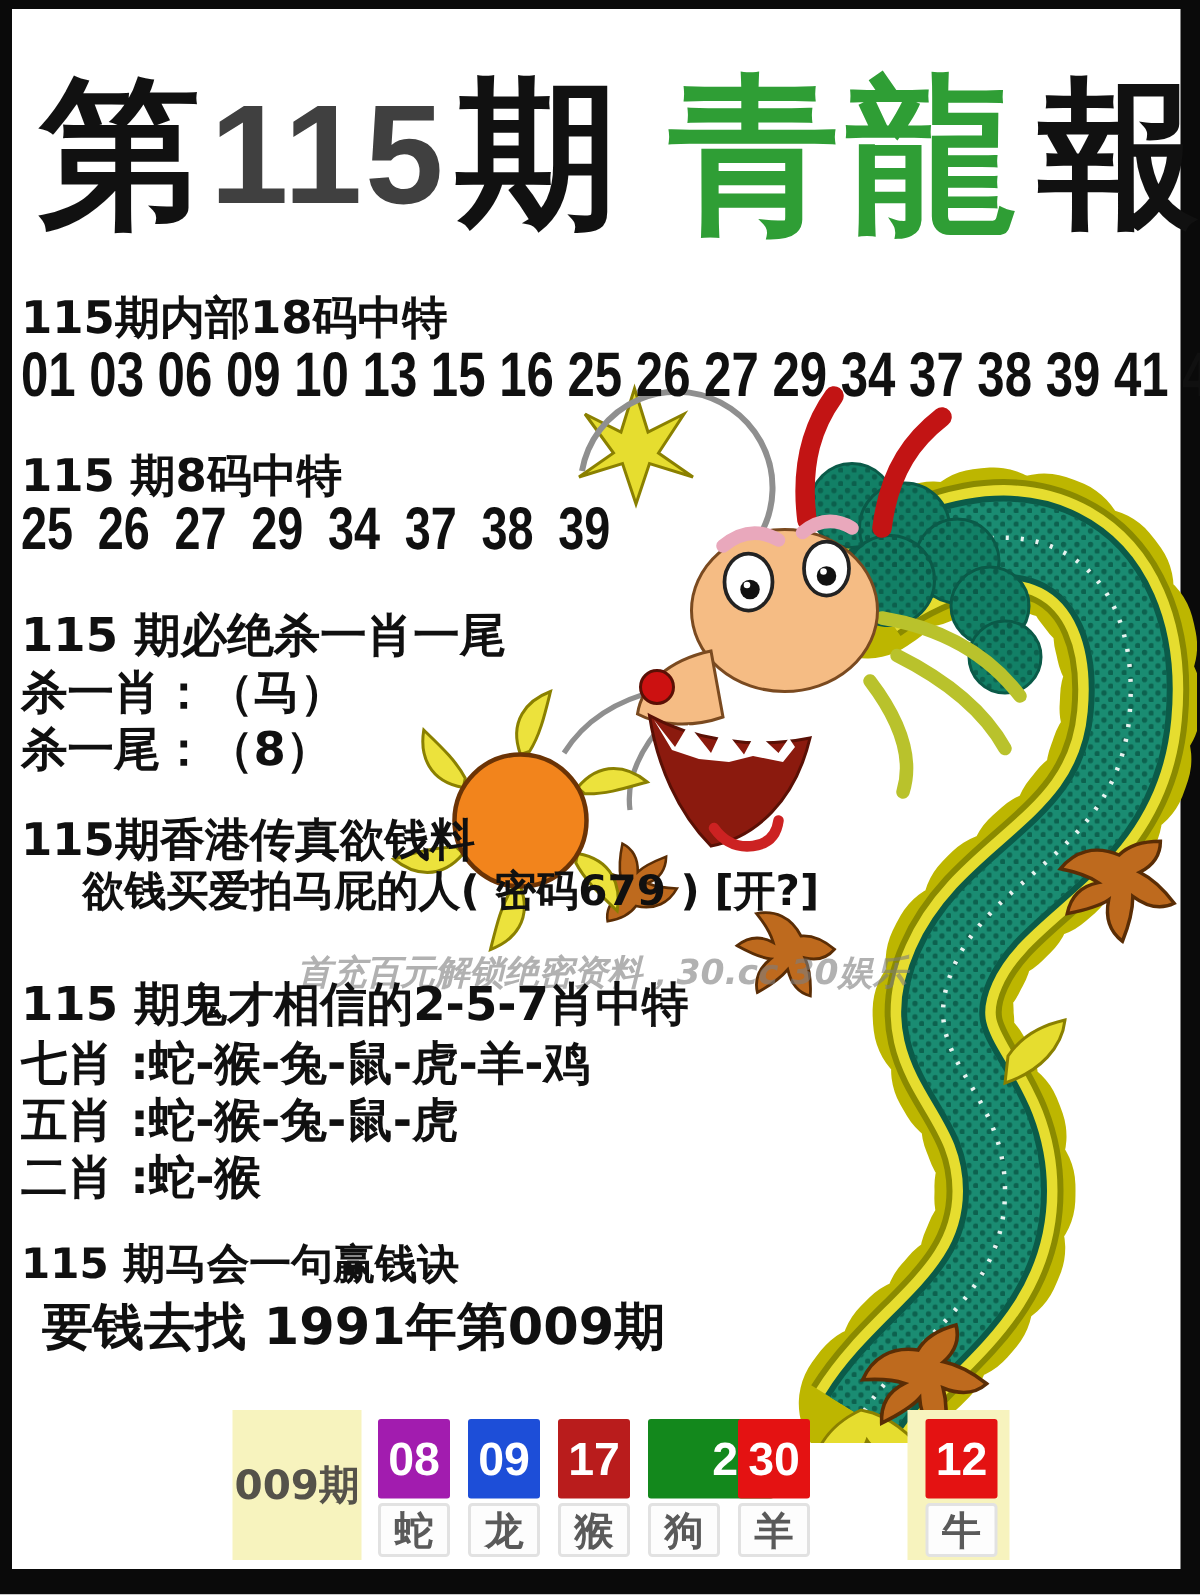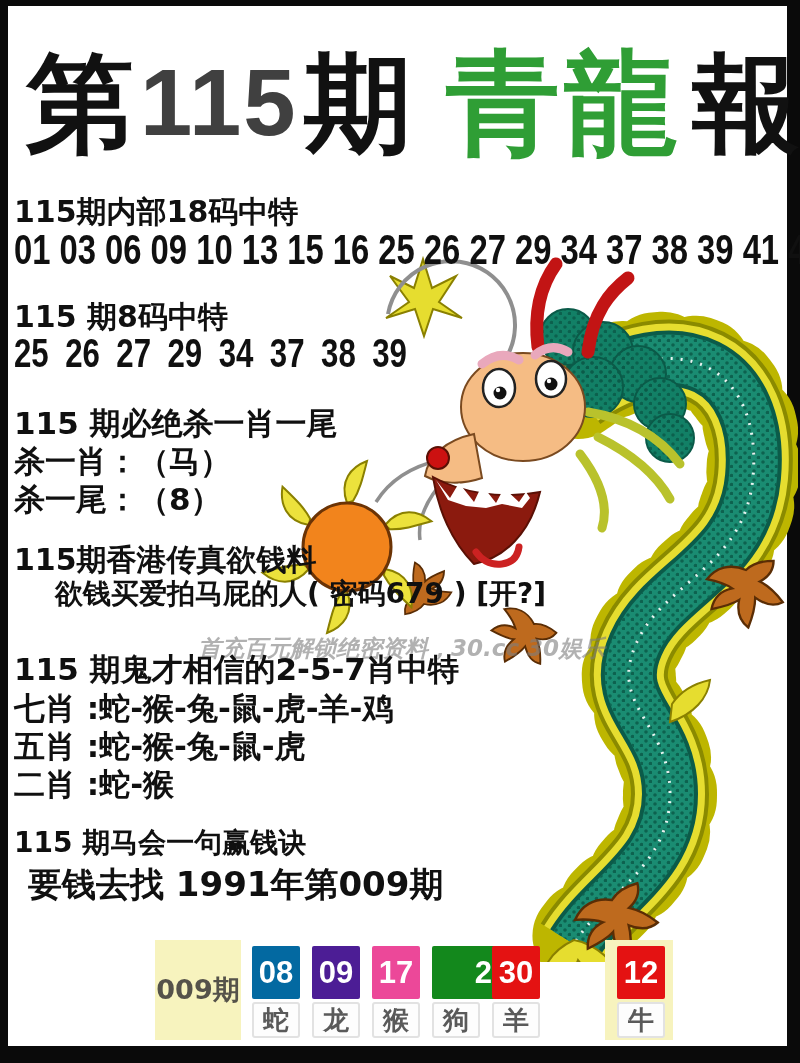--- a/index.html
+++ b/index.html
@@ -195,29 +195,29 @@
   <div class="sec h31" style="top:764px">二肖 :蛇-猴</div>
 
   <div class="sec h32" style="top:824px">115 期马会一句赢钱诀</div>
   <div class="sec" style="top:862px;left:28px;font-size:34px">要钱去找 1991年第009期</div>
 
   <div class="strip">
     <div class="issue-cell">009期</div>
     <div class="special-cell"></div>
 
     <div class="ball-col" style="left:252px">
-      <div class="ball-num" style="background-color: #0369a1; text-align: right;">08</div>
+      <div class="ball-num" style="background-color: #a21caf; text-align: right;">08</div>
       <div class="ball-zo">蛇</div>
     </div>
     <div class="ball-col" style="left:312px">
-      <div class="ball-num" style="background-color: #4c1d95;">09</div>
+      <div class="ball-num" style="background-color: #1d4ed8;">09</div>
       <div class="ball-zo">龙</div>
     </div>
     <div class="ball-col" style="left:372px">
-      <div class="ball-num" style="background-color: #ec4899;">17</div>
+      <div class="ball-num" style="background-color: #b91c1c;">17</div>
       <div class="ball-zo">猴</div>
     </div>
     <div class="ball-col" style="left:432px">
       <div class="ball-num" style="background-color: rgb(19, 136, 28); padding-left: 36px;">27</div>
       <div class="ball-zo">狗</div>
     </div>
     <div class="ball-col" style="left:492px">
       <div class="ball-num" style="background-color: rgb(228, 18, 18);">30</div>
       <div class="ball-zo">羊</div>
     </div>

